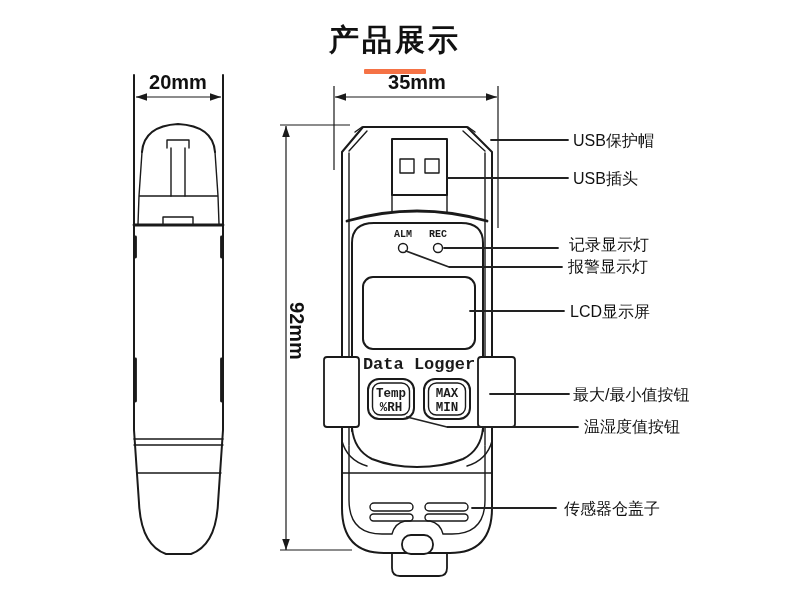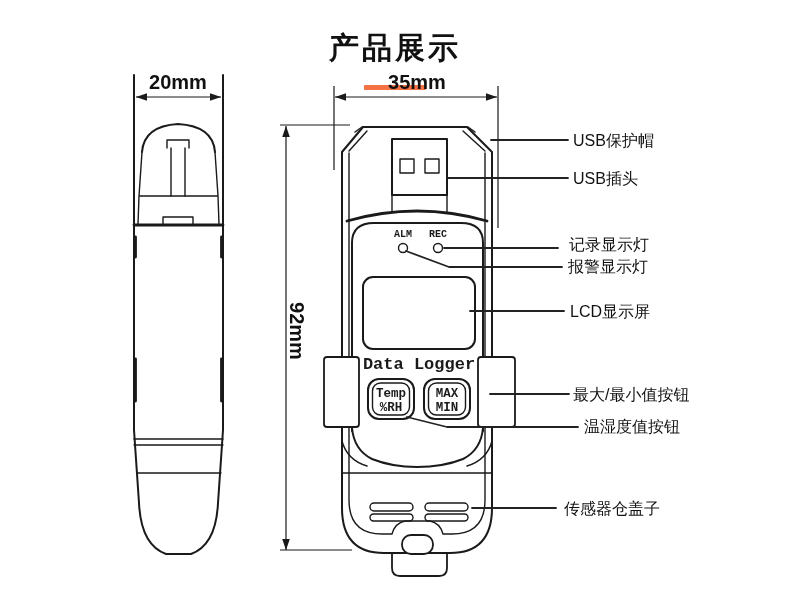--- a/index.html
+++ b/index.html
@@ -8,21 +8,21 @@
     width:790px;height:594px;
     background:#ffffff;
     overflow:hidden;
     font-family:"Liberation Sans", sans-serif;
   }
   .title-block{
     position:absolute;top:12px;left:0;width:100%;
     text-align:center;
   }
   .title-block h1{
-    margin:16px;
+    margin:8px;
     font-size:30px;
     font-weight:700;
     letter-spacing:3px;
     color:#111111;
     font-family:"Liberation Sans", sans-serif;
   }
   .title-underline{
     width:62px;height:5px;
     margin:3px auto 0 auto;
     background:#f57245;

